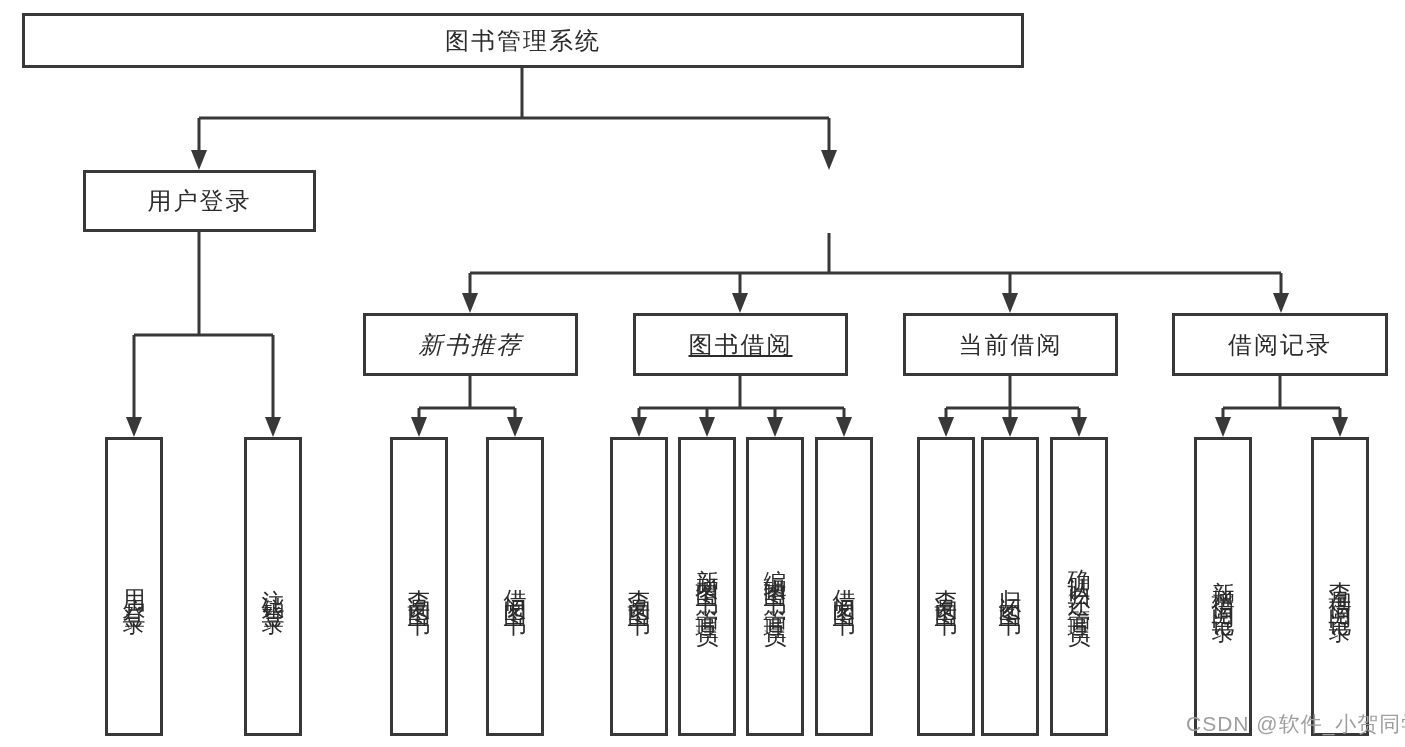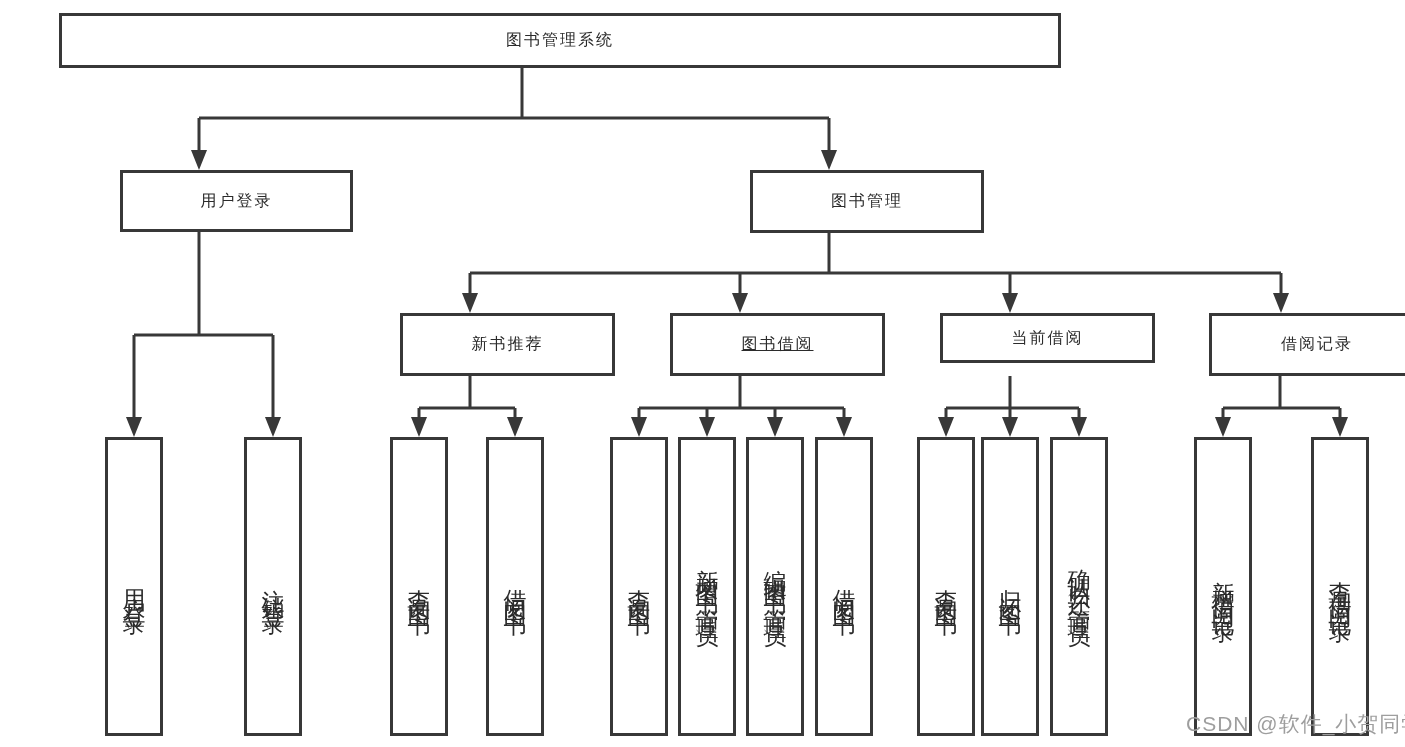--- a/index.html
+++ b/index.html
@@ -25,25 +25,24 @@
     z-index: 1;
   }
   .box {
     position: absolute;
     background: var(--fill);
     border: 3px solid var(--line);
     display: flex;
     align-items: center;
     justify-content: center;
     color: var(--text);
-    font-size: 16px;
+    font-size: 24px;
     letter-spacing: 2px;
     z-index: 2;
     white-space: nowrap;
-    margin-left: 37px;
   }
   .vbox {
     position: absolute;
     background: var(--fill);
     border: 3px solid var(--line);
     display: flex;
     align-items: center;
     justify-content: center;
     color: var(--text);
     font-size: 23px;
@@ -102,25 +101,24 @@
       <path d="M1002 417 L1018 417 L1010 437 Z"></path>
       <path d="M1071 417 L1087 417 L1079 437 Z"></path>
       <path d="M1215 417 L1231 417 L1223 437 Z"></path>
       <path d="M1332 417 L1348 417 L1340 437 Z"></path>
     </g>
   </svg>
 
   <div class="box" style="left:22px; top:13px; width:1002px; height:55px;">图书管理系统</div>
 
   <div class="box" style="left:83px; top:170px; width:233px; height:62px;">用户登录</div>
-  <div class="box" style="left:713px; top:170px; width:234px; height:63px;">图书管理</div>
 
-  <div class="box" style="left:363px; top:313px; width:215px; height:63px;">新书推荐</div>
+  <div class="box" style="left:363px; top:313px; width:215px; height:63px;font-style:italic;">新书推荐</div>
   <div class="box" style="left:633px; top:313px; width:215px; height:63px;text-decoration:underline;">图书借阅</div>
-  <div class="box" style="left:903px; top:313px; width:215px; height:50px;">当前借阅</div>
+  <div class="box" style="left:903px; top:313px; width:215px; height:63px;">当前借阅</div>
   <div class="box" style="left:1172px; top:313px; width:216px; height:63px;">借阅记录</div>
 
   <div class="vbox" style="left:105px;">用户登录</div>
   <div class="vbox" style="left:244px;">注销登录</div>
 
   <div class="vbox" style="left:390px;">查询图书</div>
   <div class="vbox" style="left:486px;">借阅图书</div>
 
   <div class="vbox" style="left:610px;">查询图书</div>
   <div class="vbox" style="left:678px;">新增图书（管理员）</div>

